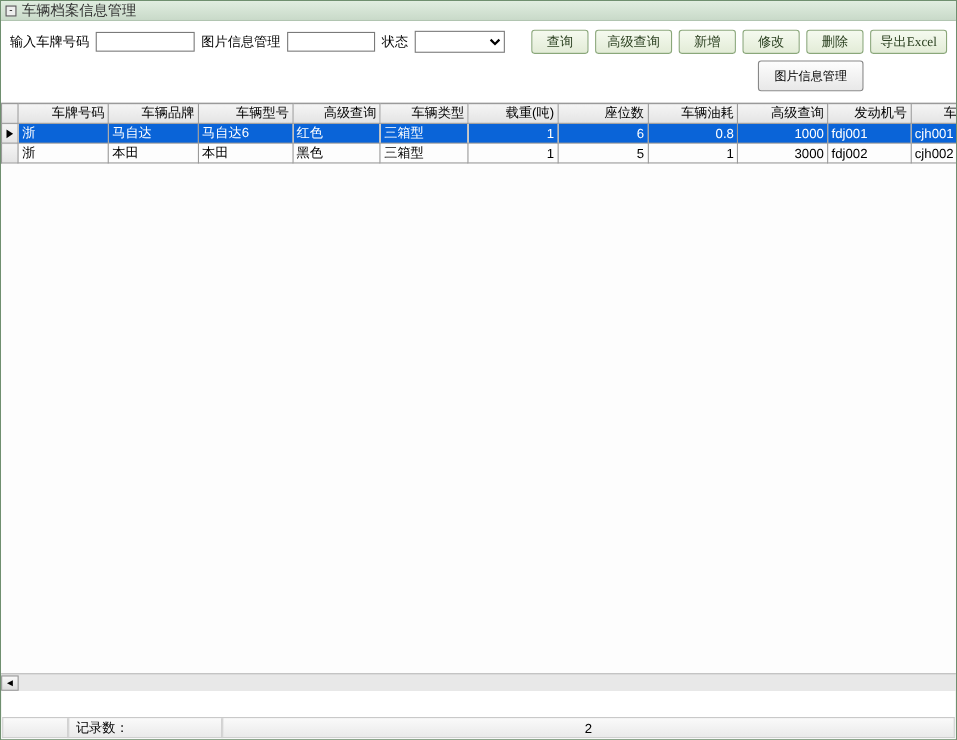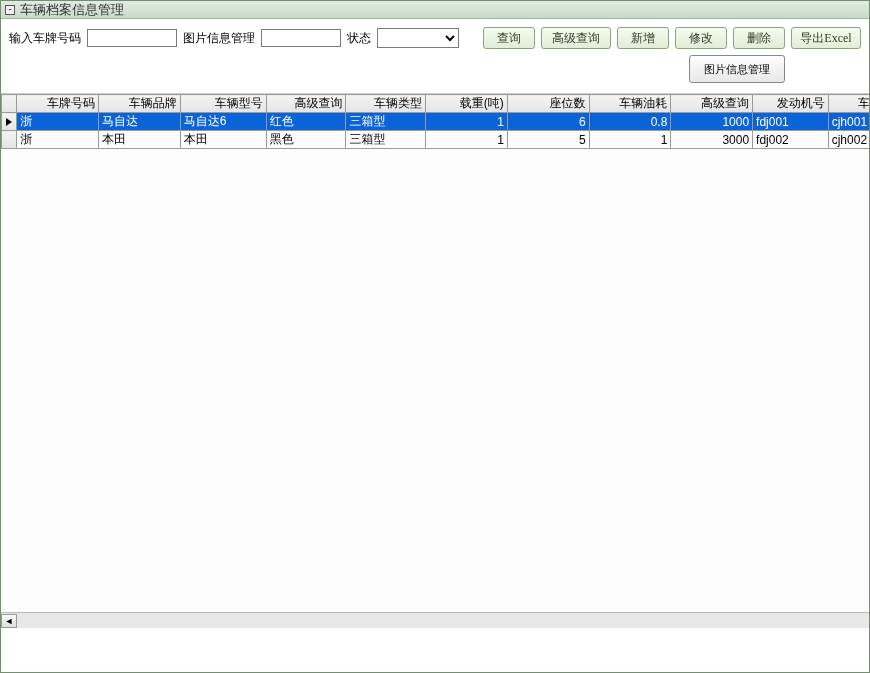--- a/index.html
+++ b/index.html
@@ -263,13 +263,18 @@
           </tr>
         </tbody>
       </table>
     </div>
     <div class="hscroll-fake">
       <div class="arrow">◄</div>
       <div style="flex:1"></div>
     </div>
   </div>
 
+  <div class="status-bar">
+    <div class="status-seg s1"></div>
+    <div class="status-seg s2">记录数：</div>
+    <div class="status-seg s3">2</div>
+  </div>
 </div>
 
 </body></html>

